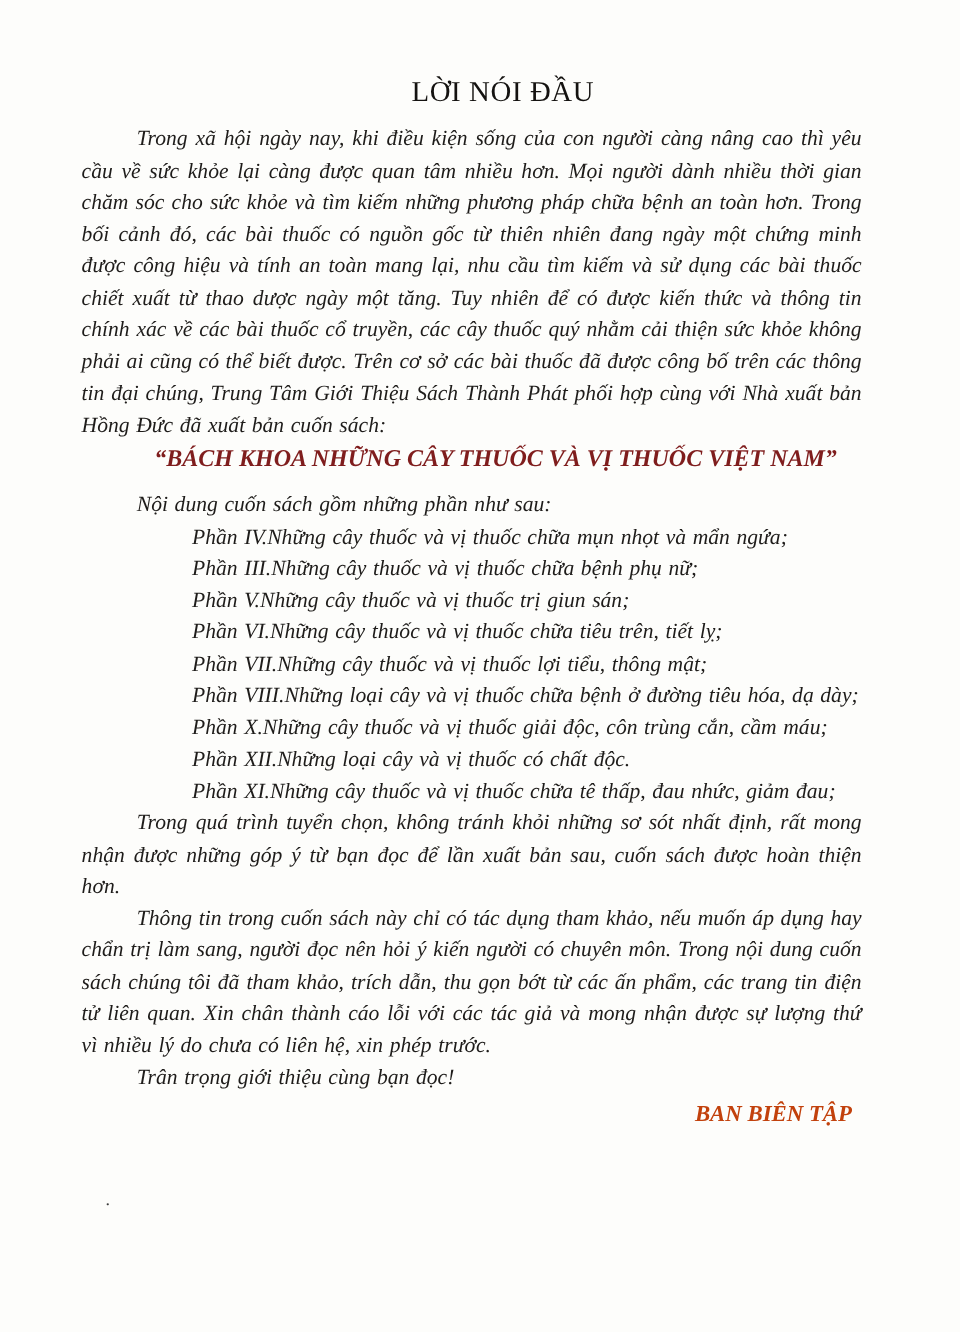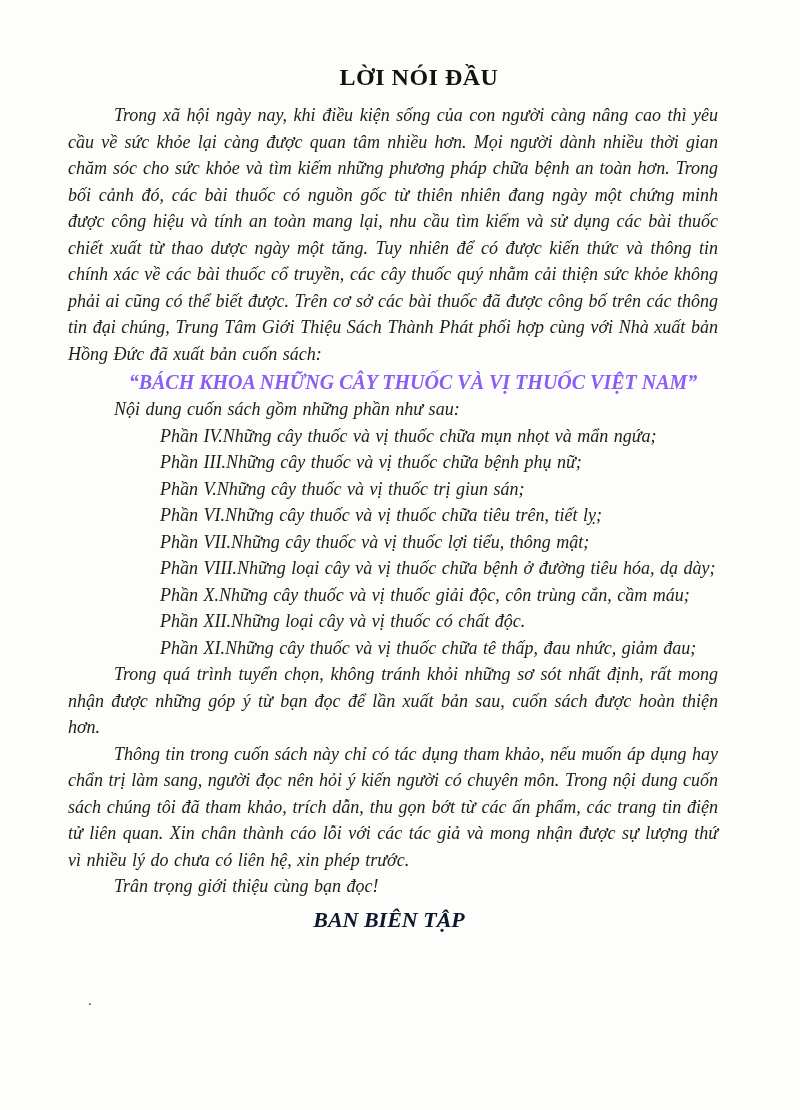--- a/index.html
+++ b/index.html
@@ -9,21 +9,21 @@
     margin:0 auto;
     background:#fdfdfb;
     box-sizing:border-box;
     padding:64px 82px 0 68px;
     overflow:hidden;
     font-family:"Liberation Serif","DejaVu Serif",serif;
     color:#1e1c1a;
   }
   .title {
     font-style:normal;
-    font-weight:bold;
+    font-weight:normal;
     font-size:24px;
     letter-spacing:0.5px;
     text-align:center;
     padding-left:52px;      
     margin:0 0 11px 0;
     color:#141210;
   }
   p.body {
     margin:0;
     font-style:italic;
@@ -33,37 +33,37 @@
     word-spacing:1px;
   }
   .indent { text-indent:46px; }
   .book-title {
     font-style:italic;
     font-weight:bold;
     font-size:20px;
     line-height:28px;
     text-align:center;
     padding-left:40px;
-    margin:1px 0 0 0;
-    color:#8b5cf6;
+    margin:1px 0 11px 0;
+    color:#7f1d1d;
   }
   .part-label {
     display:inline-block;
     min-width:66px;
     font-style:italic;
   }
   .closing { text-align:left; }
   .signature {
     font-style:italic;
     font-weight:bold;
-    font-size:22px;
-    text-align:center;
+    font-size:19px;
+    text-align:right;
     margin-top:7px;
     padding-right:8px;
-    color:#0f172a;
+    color:#c2410c;
   }
   .stray-mark {
     position:absolute;
     left:88px; top:992px;
     font-size:15px;
     color:#3a3a3a;
   }
 </style>
 </head>
 <body>

